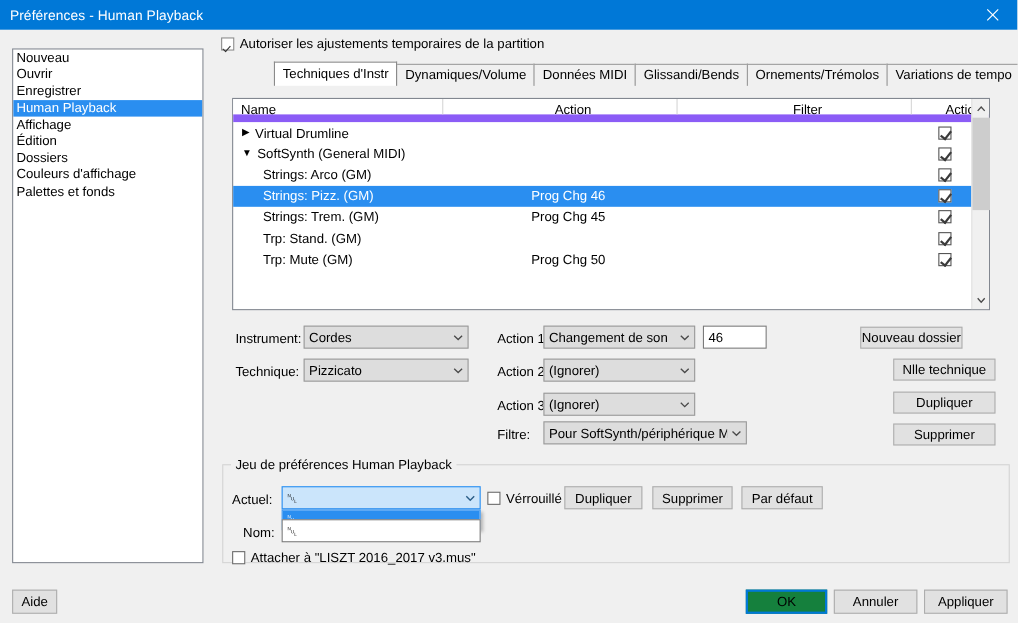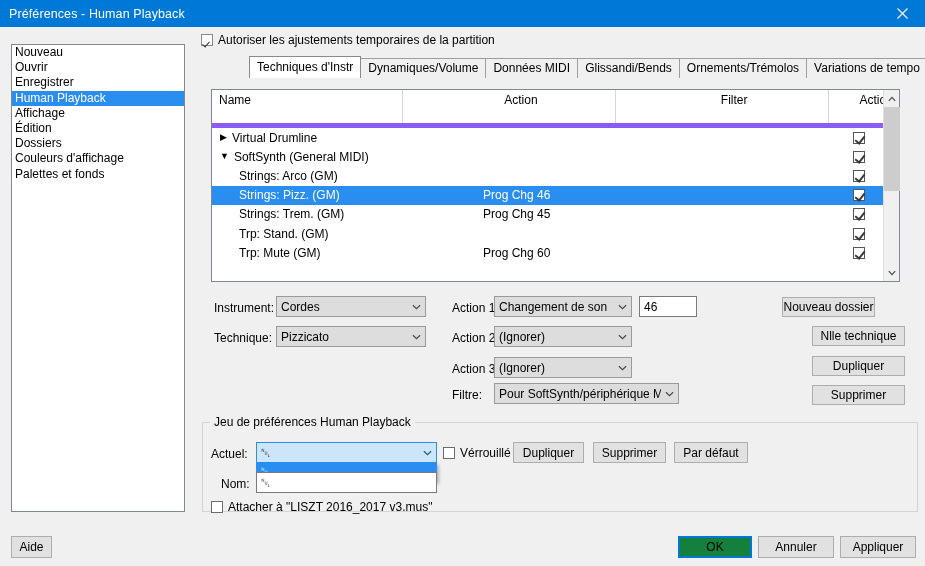--- a/index.html
+++ b/index.html
@@ -73,21 +73,21 @@
     background: #fff; height: 22px; line-height: 21px;
     border-color: #8a8a8a; position: relative; z-index: 3; margin-left: 48px;
   }
 
   
   .grid {
     position: absolute; left: 211px; top: 89px; width: 689px; height: 193px;
     background: #fff; border: 1px solid #828790;
   }
   .gridhead {
-    display: flex; height: 38px; border-bottom: 5px solid #8b5cf6; background: #fff; gap: 24px;
+    display: flex; height: 21px; border-bottom: 7px solid #8b5cf6; background: #fff; gap: 24px;
   }
   .gh {
     font-size: 12px; line-height: 20px; text-align: center;
     border-right: 1px solid #d6d6d6; color: #000;
   }
   .gh.c1 { width: 208px; text-align: left; padding-left: 7px; }
   .gh.c2 { width: 207px; }
   .gh.c3 { width: 207px; }
   .gh.c4 { width: 50px; border-right: none; }
   .gridbody { position: relative; height: 170px; }
@@ -285,21 +285,21 @@
         <div class="gc3"></div>
         <div class="gc4">
             <span class="cbsm"></span>
           </div>
       </div>
 
       <div class="grow">
         <div class="gc1 indent2">
           <span>Trp: Mute (GM)</span>
         </div>
-        <div class="gc2">Prog Chg 60</div>
+        <div class="gc2">Prog Chg 50</div>
         <div class="gc3"></div>
         <div class="gc4">
             <span class="cbsm"></span>
           </div>
       </div>
 
     </div>
 
     <div class="vsb">
       <div class="arrow">

